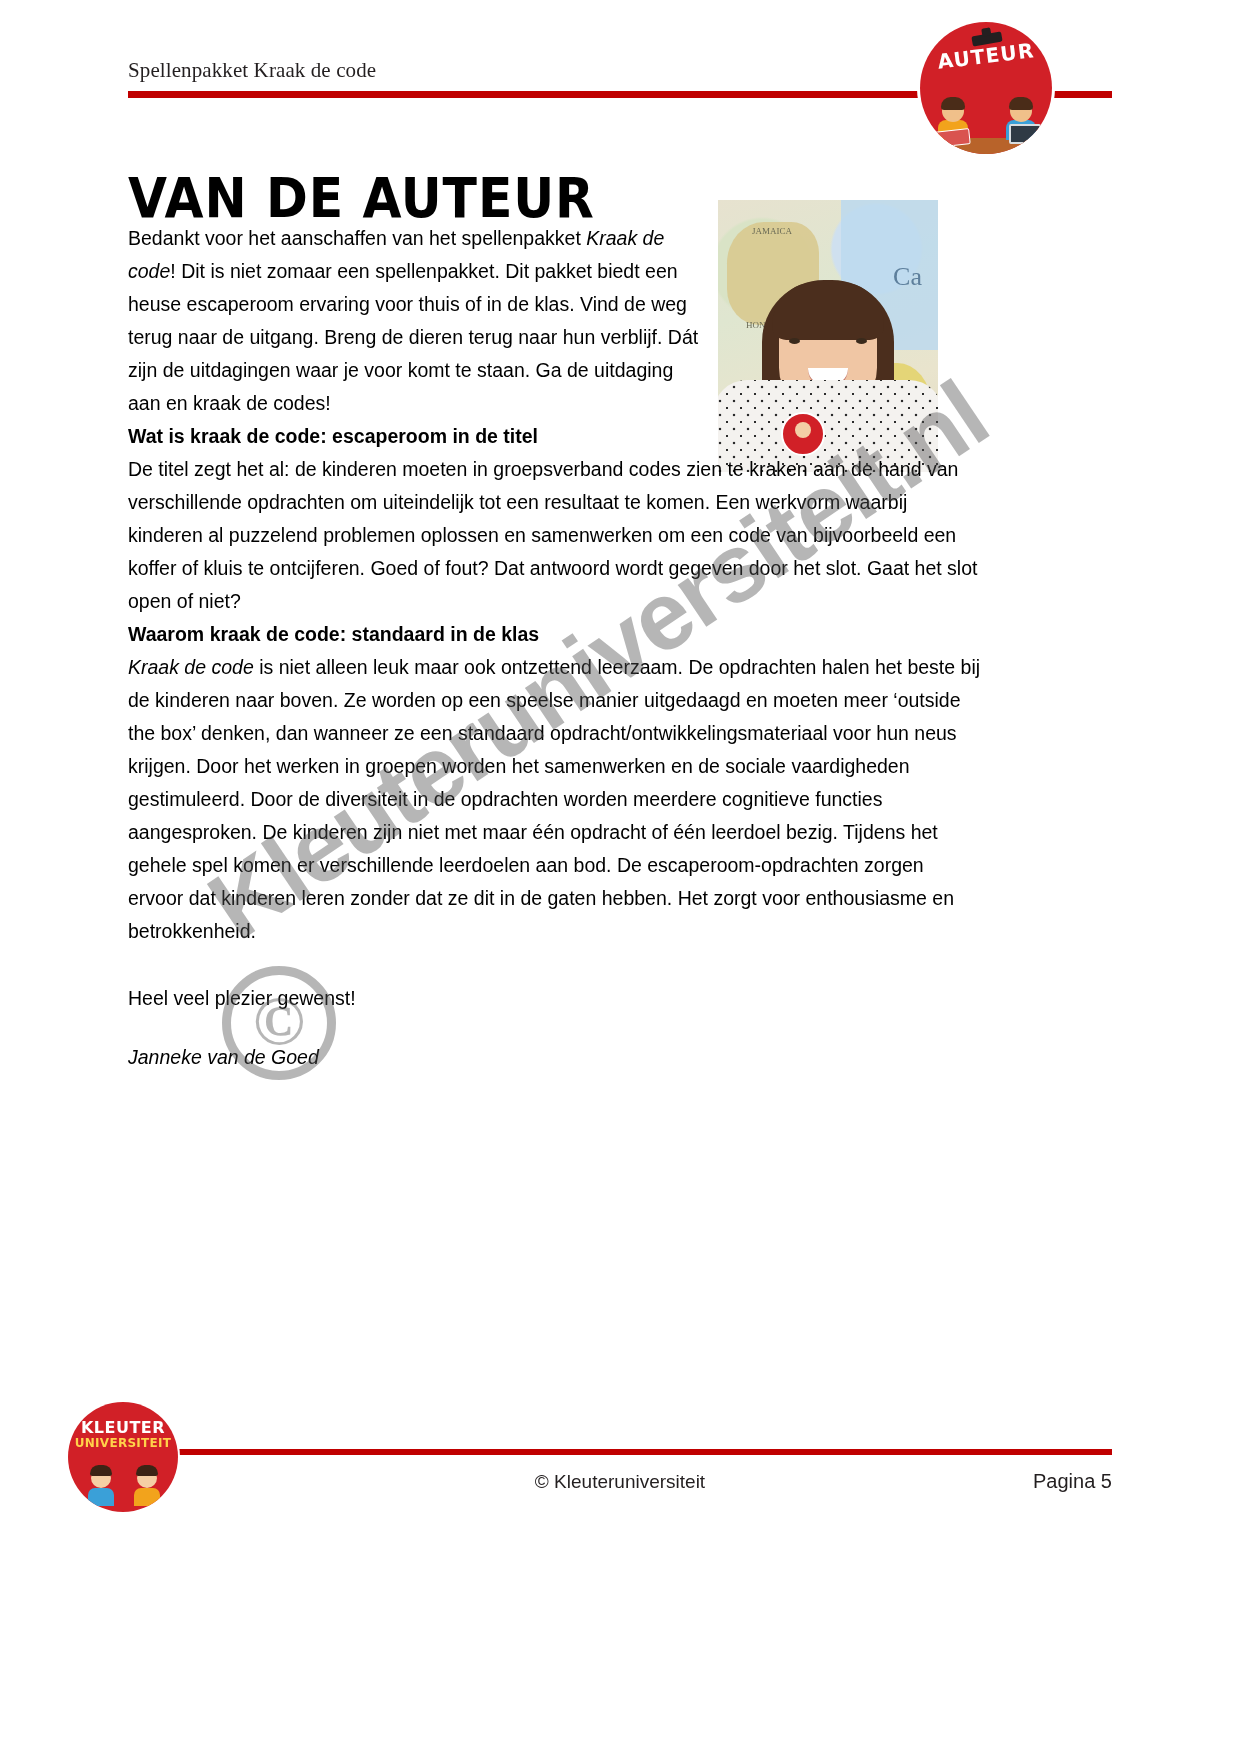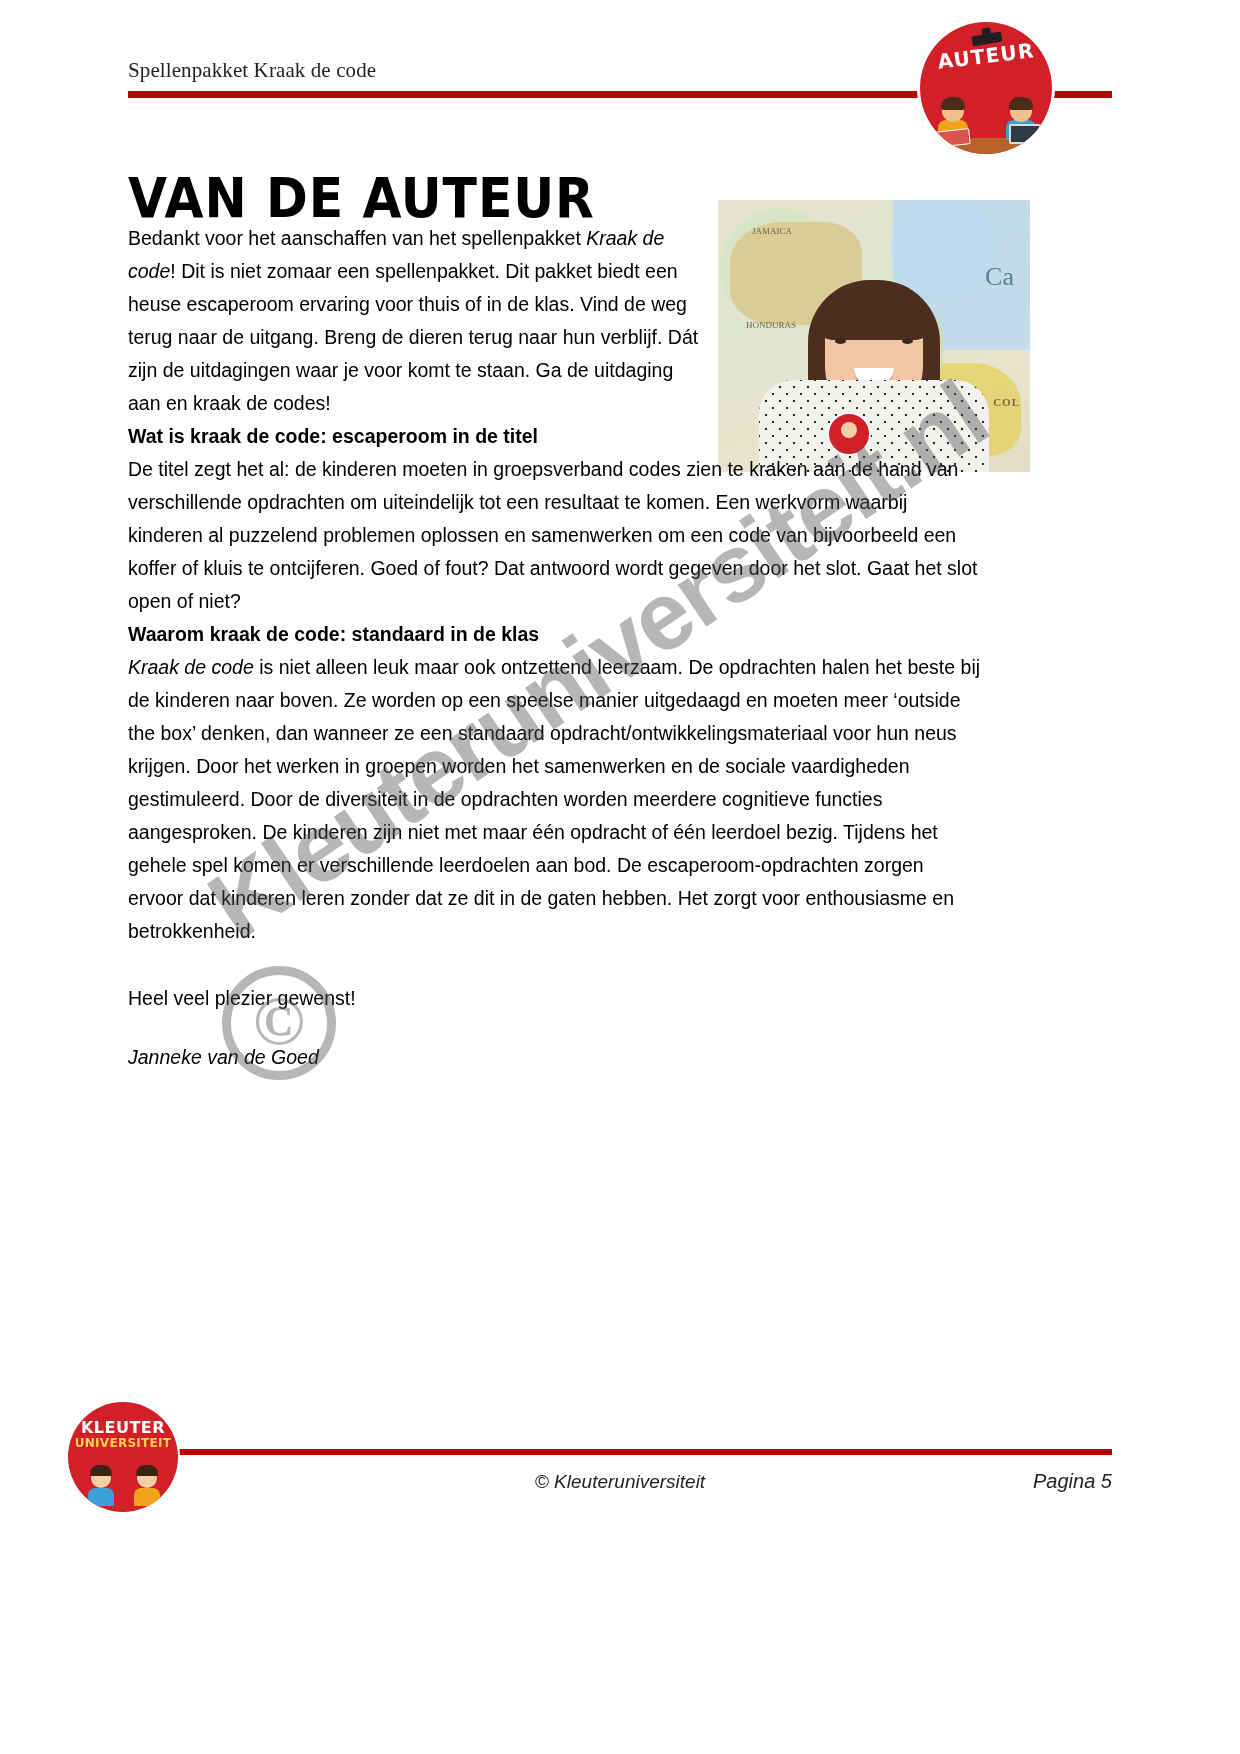--- a/index.html
+++ b/index.html
@@ -171,21 +171,21 @@
     transform: scaleX(0.9);
     transform-origin: left top;
     line-height: 1.05;
   }
 
   
   .author-photo {
     position: absolute;
     left: 718px;
     top: 200px;
-    width: 312px;
+    width: 220px;
     height: 272px;
     overflow: hidden;
     background: #f97316;
   }
   .ph-map {
     position: absolute;
     inset: 0;
     background:
       radial-gradient(circle at 20% 25%, #d9e3c6 0 18%, transparent 19%),
       radial-gradient(circle at 72% 18%, #cfe0ef 0 16%, transparent 17%),
@@ -391,21 +391,20 @@
   }
   .footer {
     position: absolute;
     left: 128px;
     top: 1470px;
     width: 984px;
     display: flex;
     align-items: center;
     justify-content: flex-start;
     font-size: 19px;
-    font-style: italic;
   }
   .footer-center {
     position: absolute;
     left: 0;
     width: 984px;
     text-align: center;
     font-size: 19px;
   }
   .footer-page {
     margin-left: auto;

